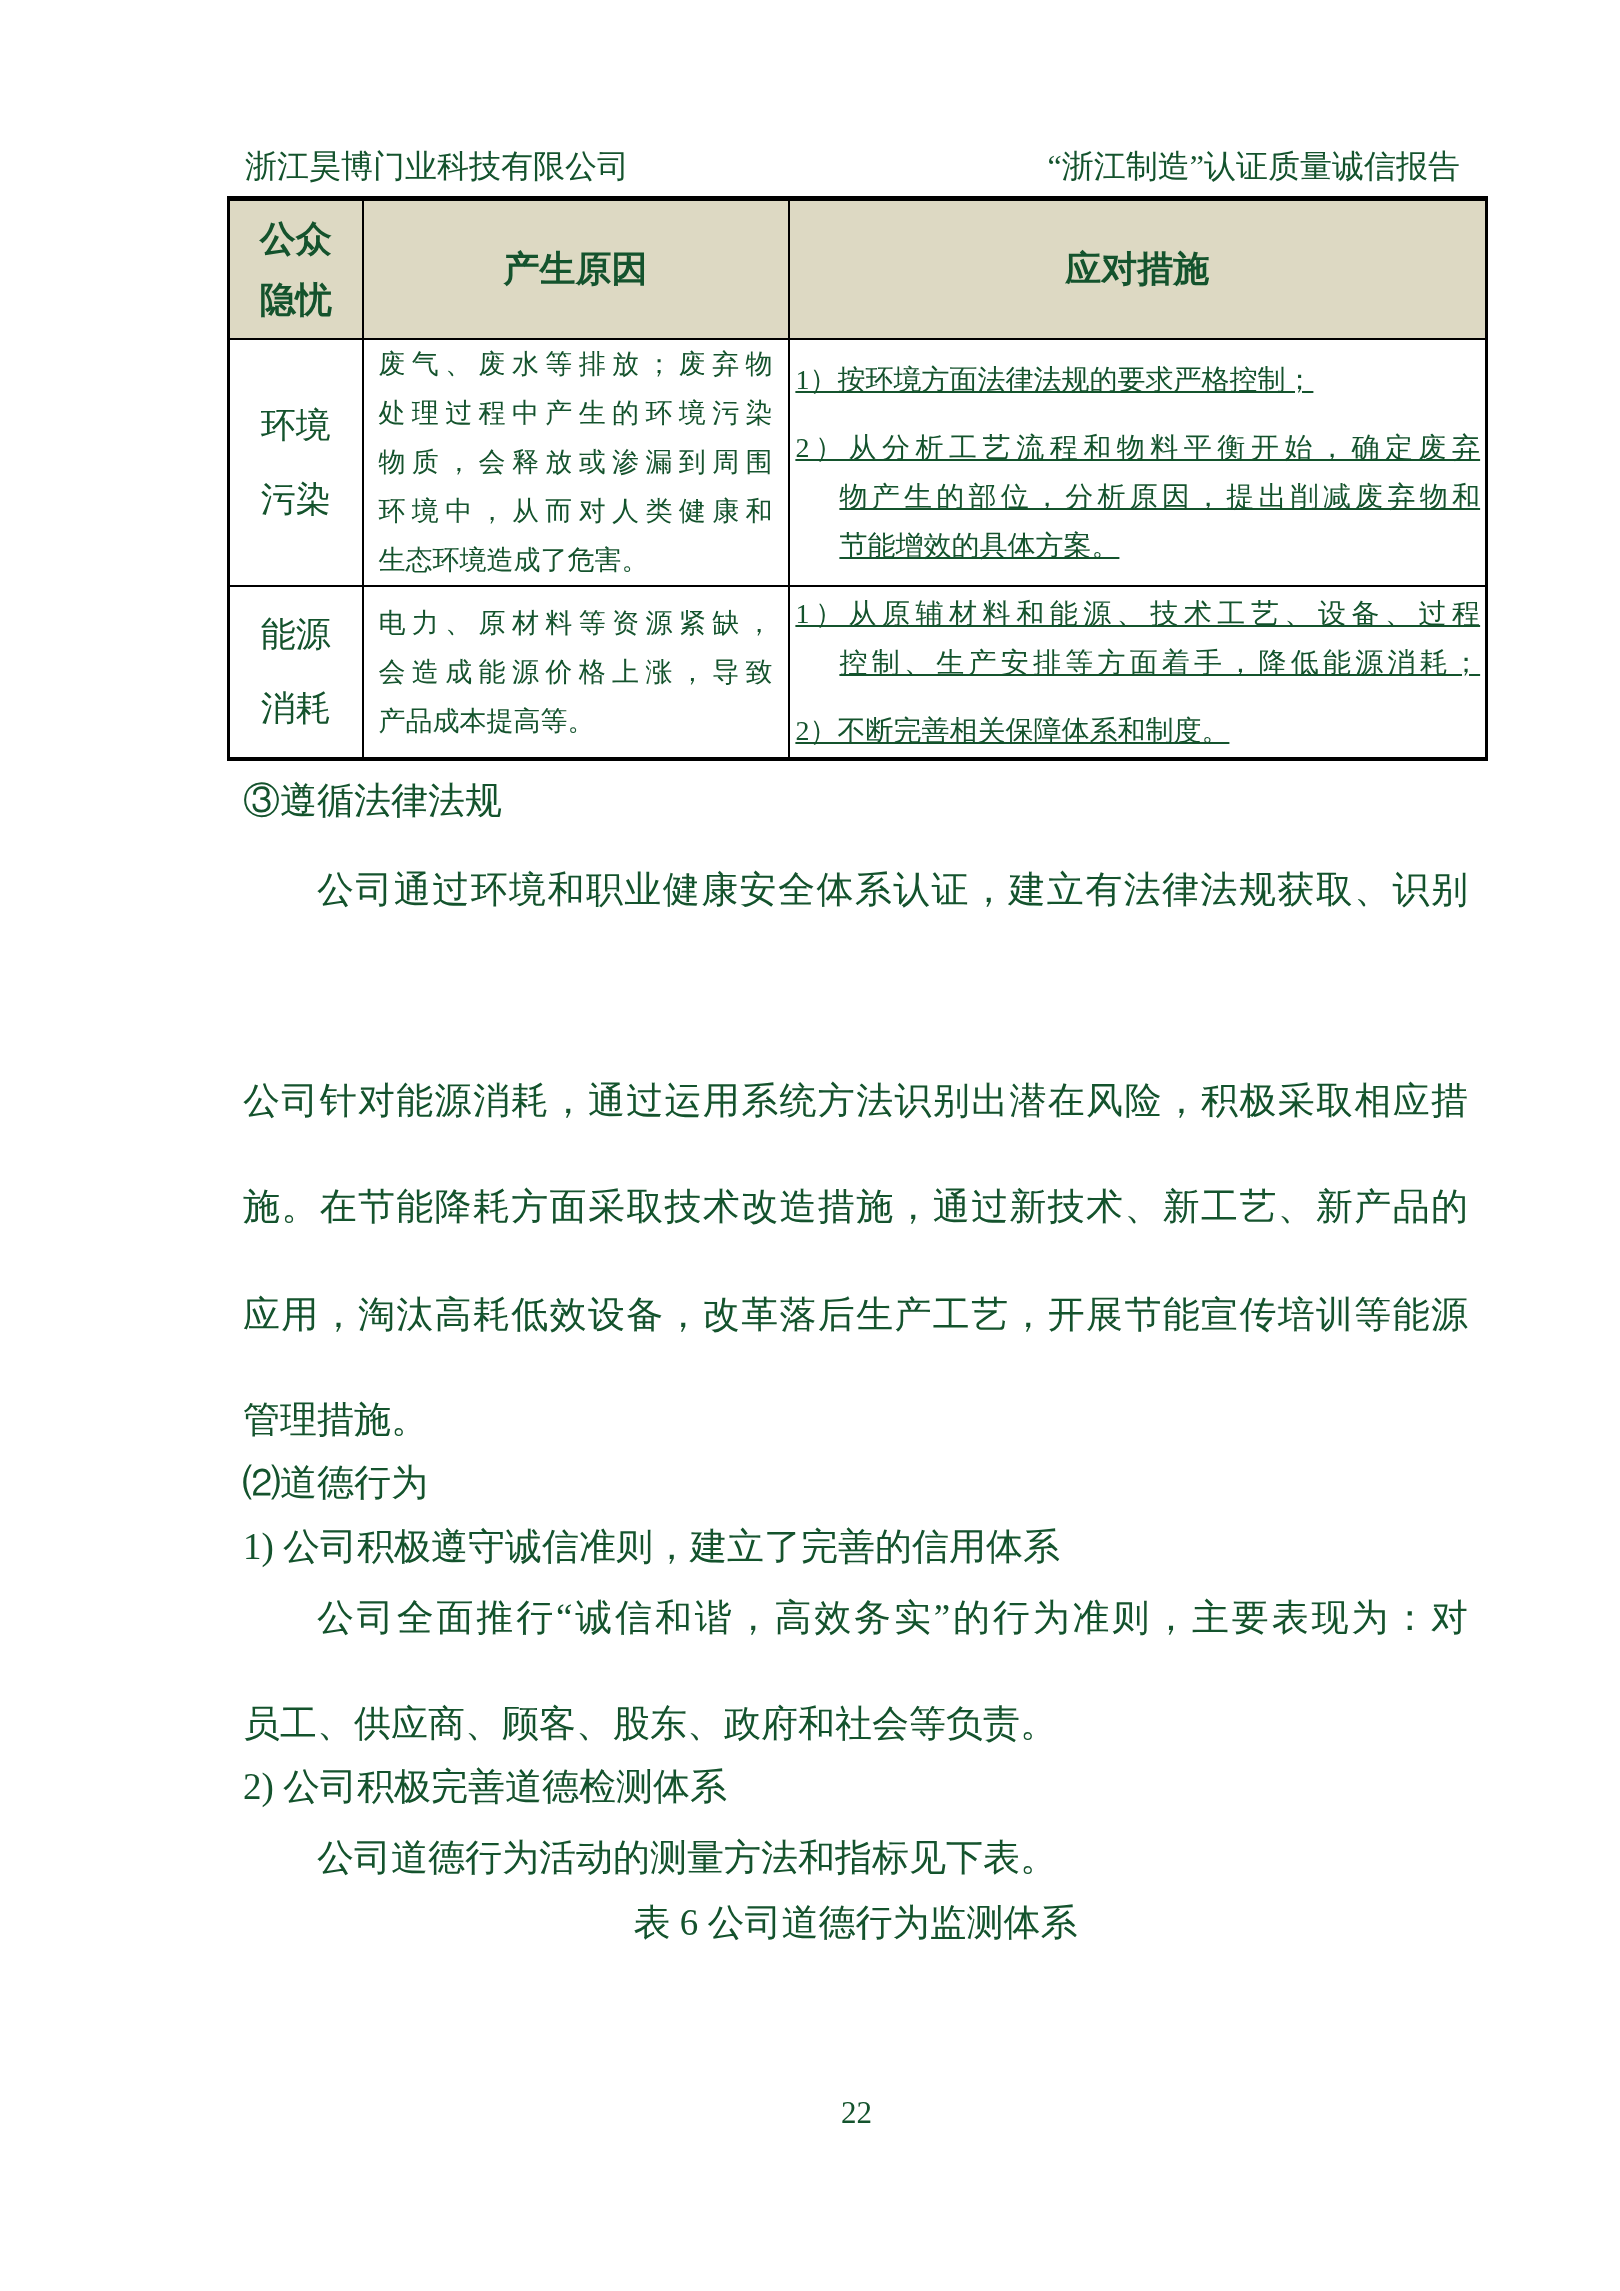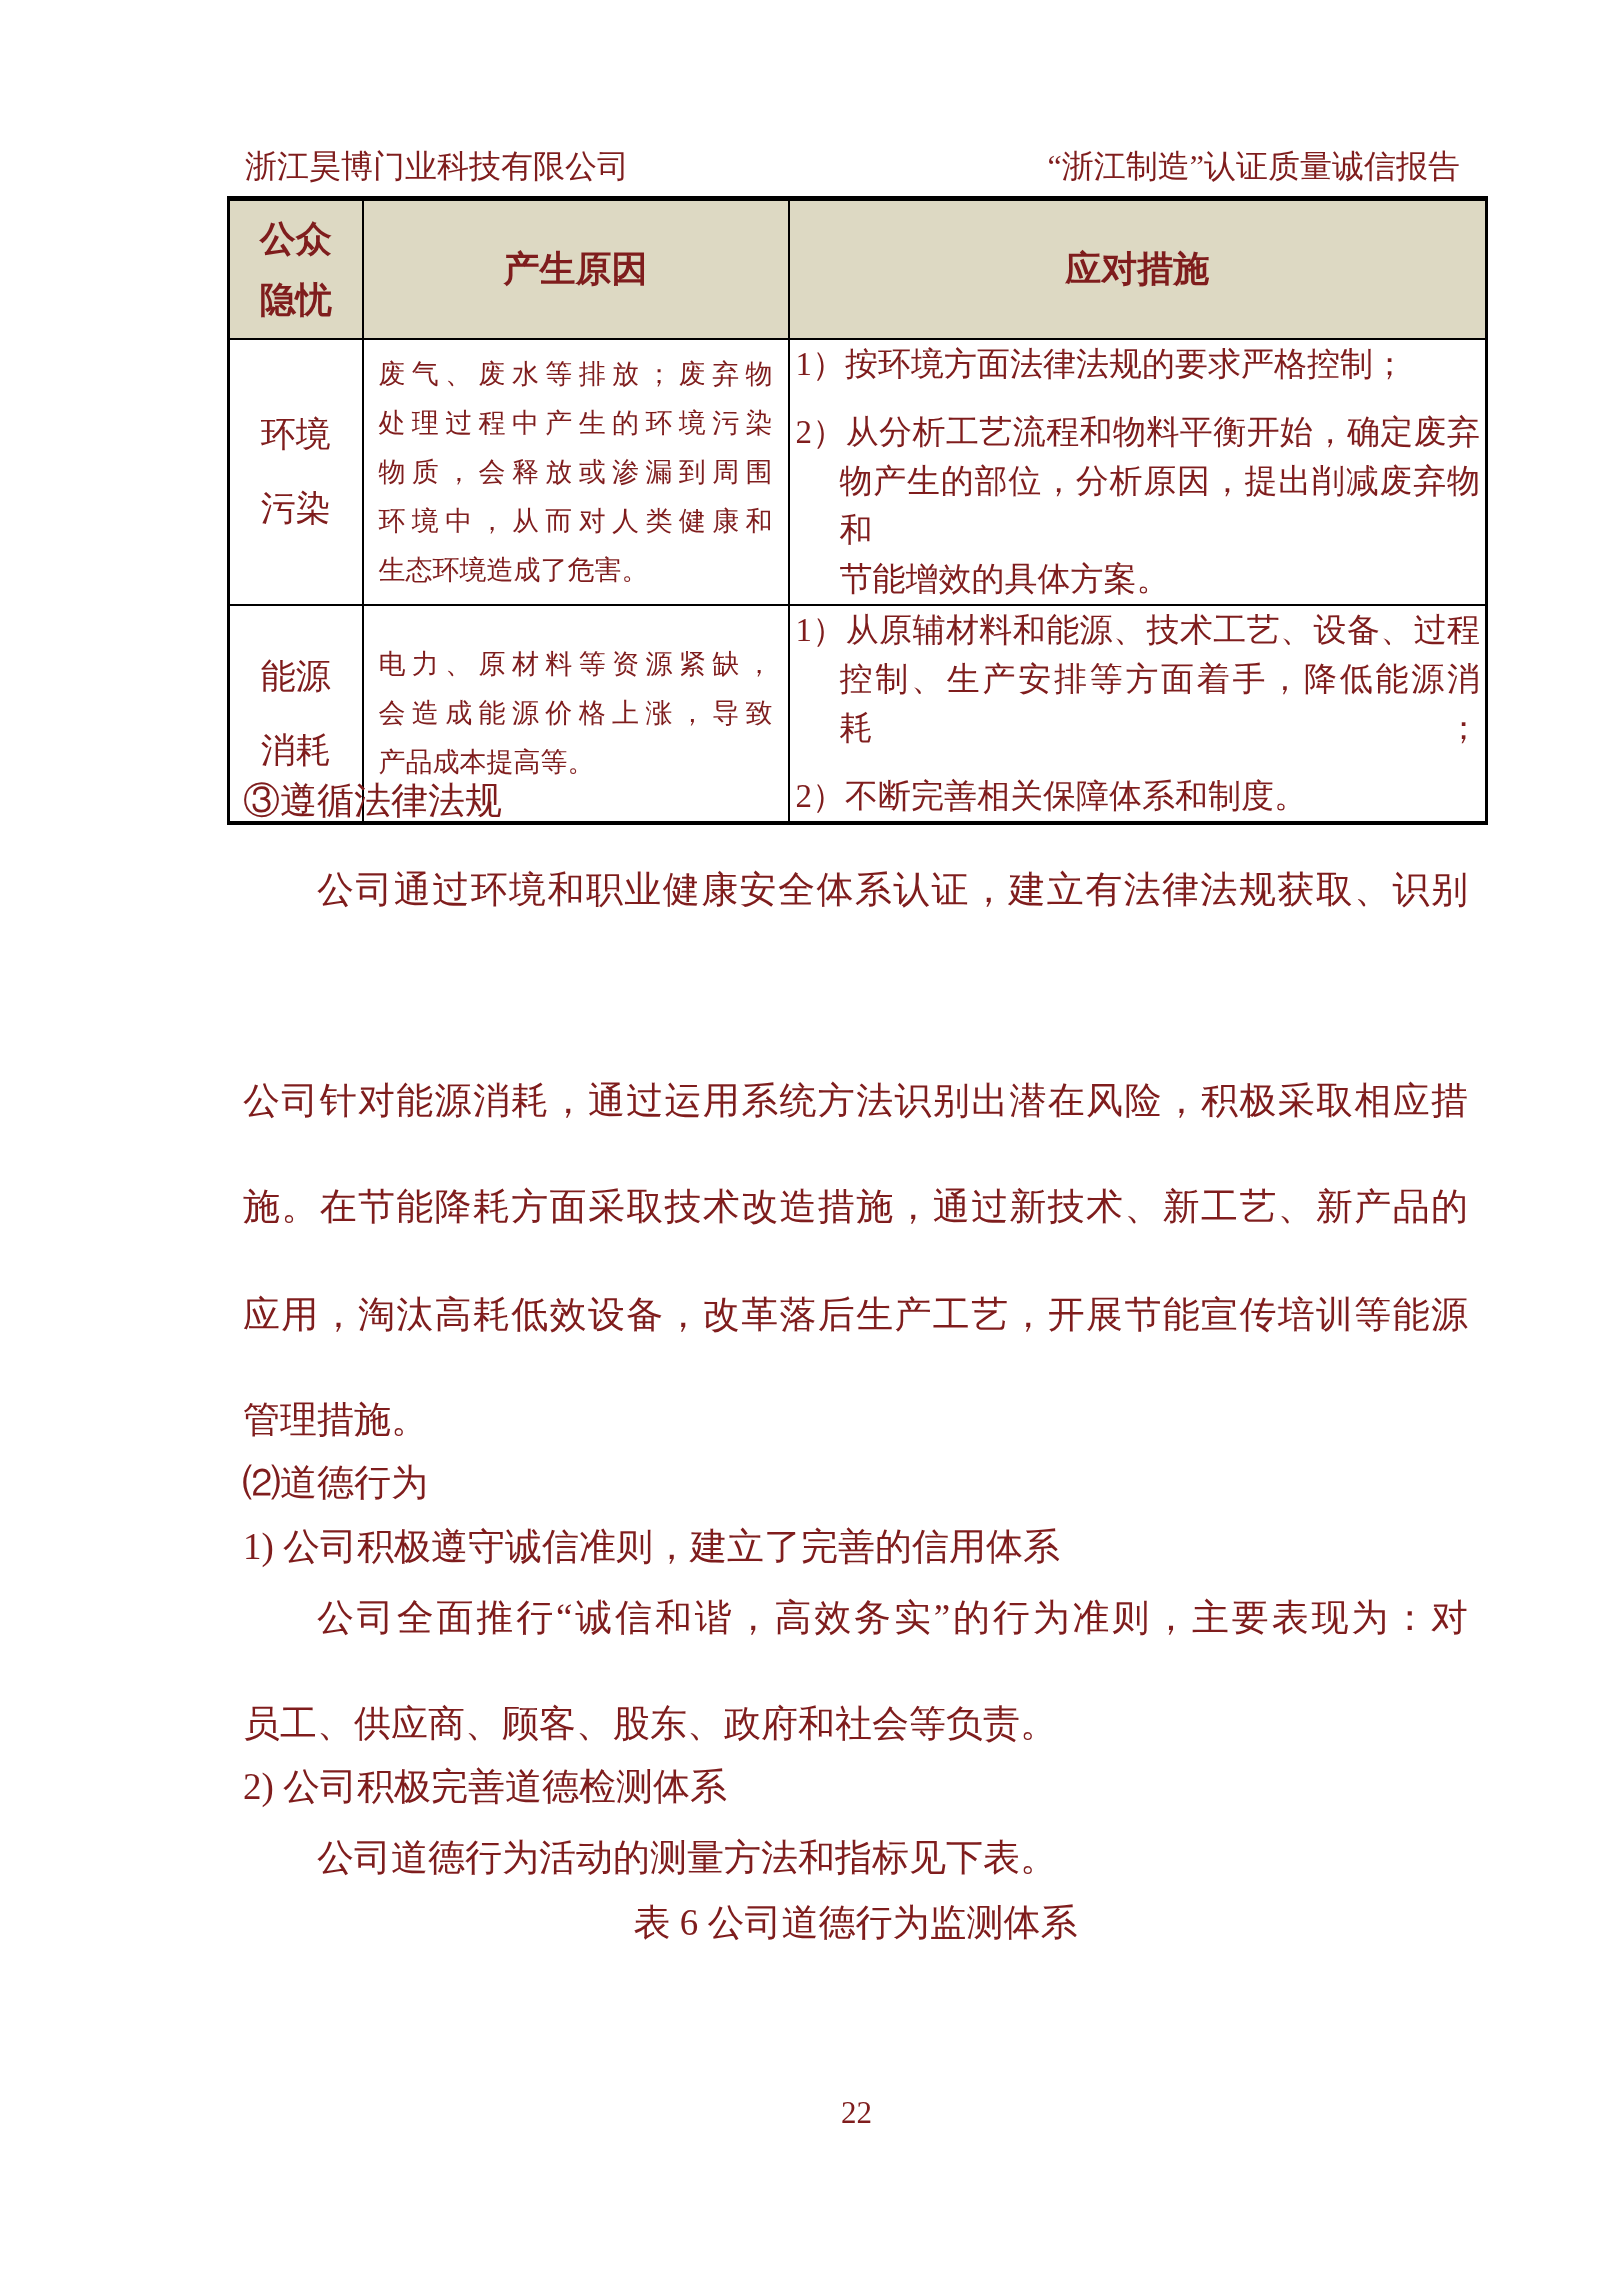--- a/index.html
+++ b/index.html
@@ -1,19 +1,19 @@
 <!DOCTYPE html>
 <html><head>
 <meta charset="utf-8">
 <style>
   html,body{margin:0;padding:0;background:#ffffff;}
   .page{
     position:relative;
     width:1620px;height:2292px;
-    background:#ffffff;color:#7f1d1d;
+    background:#ffffff;color:#14532d;
     font-family:"Liberation Serif","DejaVu Serif",serif;
     overflow:hidden;
   }
   
   .pagehead{
     position:absolute;top:147px;left:245px;width:1215px;
     display:flex;justify-content:space-between;align-items:flex-end;
     font-size:32px;line-height:39px;white-space:nowrap;
   }
   
@@ -25,21 +25,21 @@
   table.concerns th,table.concerns td{border:2.9px solid #000;overflow:hidden;}
   table.concerns thead th{
     background:#ddd9c3;font-weight:bold;font-size:36px;
     text-align:center;vertical-align:middle;height:135px;
   }
   th.c1 .hline{line-height:61px;}
   tr.r1{height:247px;}
   tr.r2{height:173px;}
   td.c1{text-align:center;font-size:35px;line-height:74px;vertical-align:middle;}
   td.c2{font-size:27px;line-height:49px;padding:0 15px;vertical-align:middle;margin-top:44px;}
-  td.c3{font-size:33px;line-height:49px;padding:0 4.9px 0 5.9px;vertical-align:middle;}
+  td.c3{font-size:28px;line-height:49px;padding:0 4.9px 0 5.9px;vertical-align:middle;text-decoration:underline;}
   .stretch{text-align:justify;text-align-last:justify;}
   .cont{padding-left:44px;}
   .mgap{margin-top:19px;}
   
   .bl{
     position:absolute;left:243px;width:1225px;
     font-size:37px;line-height:47px;
   }
   .indent{text-indent:74px;}
   .center{text-align:center;}

